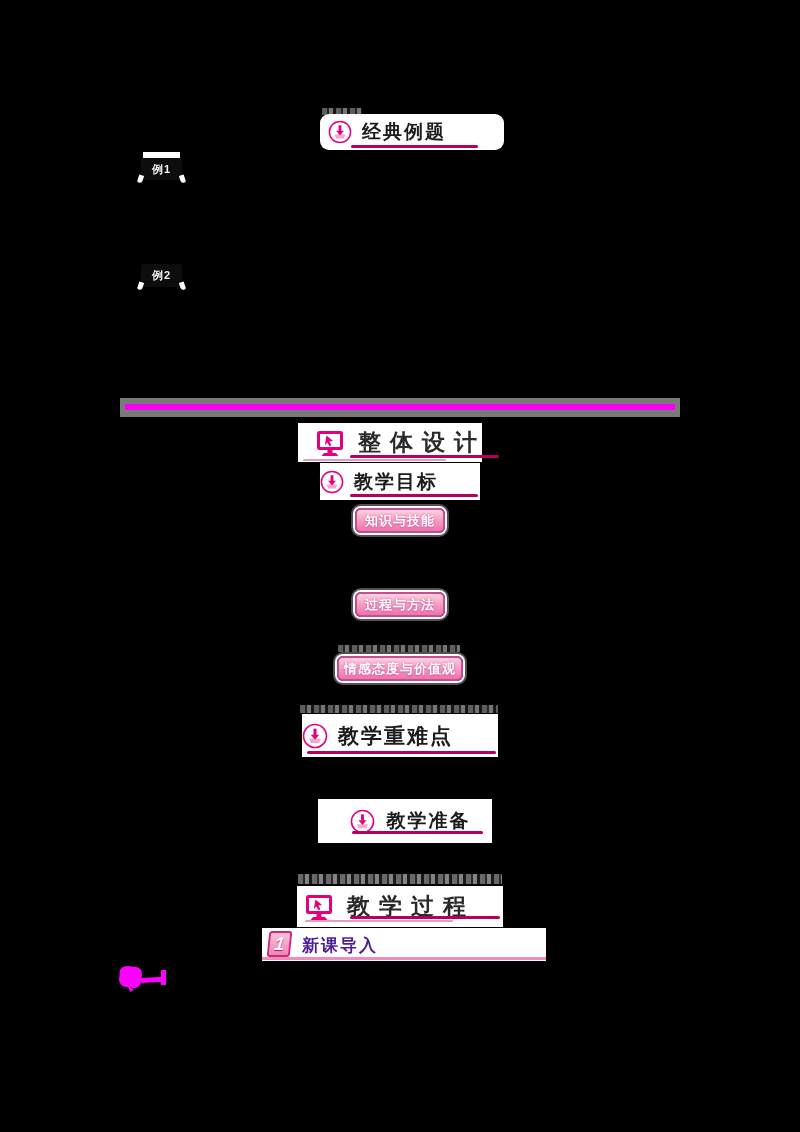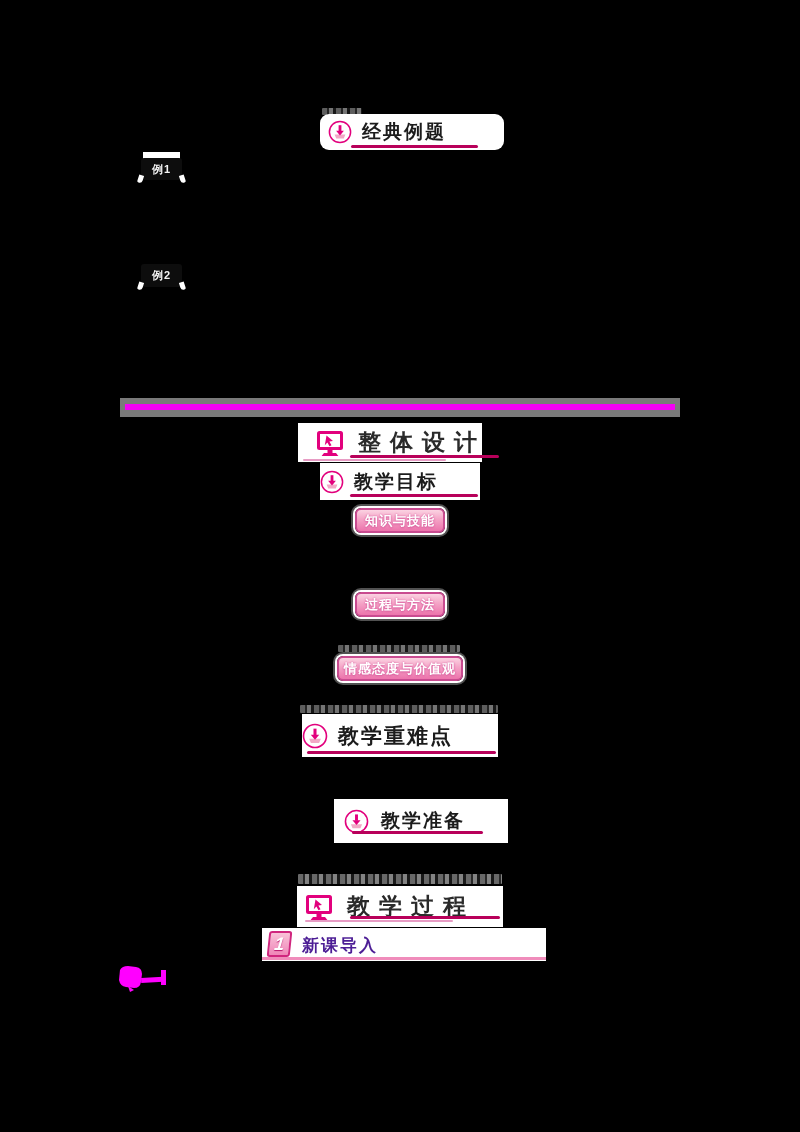--- a/index.html
+++ b/index.html
@@ -136,21 +136,21 @@
     <svg class="circ-icon" width="26" height="26" viewBox="0 0 24 24">
       <circle cx="12" cy="12" r="10.6" fill="#ffffff" stroke="#e2007d" stroke-width="1.5"></circle>
       <path d="M6.6 14.6 h10.8 l-1.6 3.8 h-7.6 z" fill="#f2a8c6"></path>
       <rect x="10.6" y="5.2" width="2.8" height="6" fill="#e2007d"></rect>
       <path d="M8.1 10.8 h7.8 L12 15.4 z" fill="#e2007d"></path>
     </svg>
     <span class="hdr-title" style="font-size:21px;margin-left:10px;">教学重难点</span>
   </div>
   <div class="rule" style="left:307px;top:751px;width:189px;height:3px;background:#b8005a;"></div>
 
-  <div class="abs hdr-box" style="left:334px;top:799px;width:174px;height:44px;padding-left:10px;">
+  <div class="abs hdr-box" style="left:318px;top:799px;width:174px;height:44px;padding-left:10px;justify-content:center;">
     <svg class="circ-icon" width="25" height="25" viewBox="0 0 24 24">
       <circle cx="12" cy="12" r="10.6" fill="#ffffff" stroke="#e2007d" stroke-width="1.5"></circle>
       <path d="M6.6 14.6 h10.8 l-1.6 3.8 h-7.6 z" fill="#f2a8c6"></path>
       <rect x="10.6" y="5.2" width="2.8" height="6" fill="#e2007d"></rect>
       <path d="M8.1 10.8 h7.8 L12 15.4 z" fill="#e2007d"></path>
     </svg>
     <span class="hdr-title" style="font-size:19px;margin-left:12px;">教学准备</span>
   </div>
   <div class="rule" style="left:352px;top:831px;width:131px;height:3px;background:#b8005a;"></div>
 

